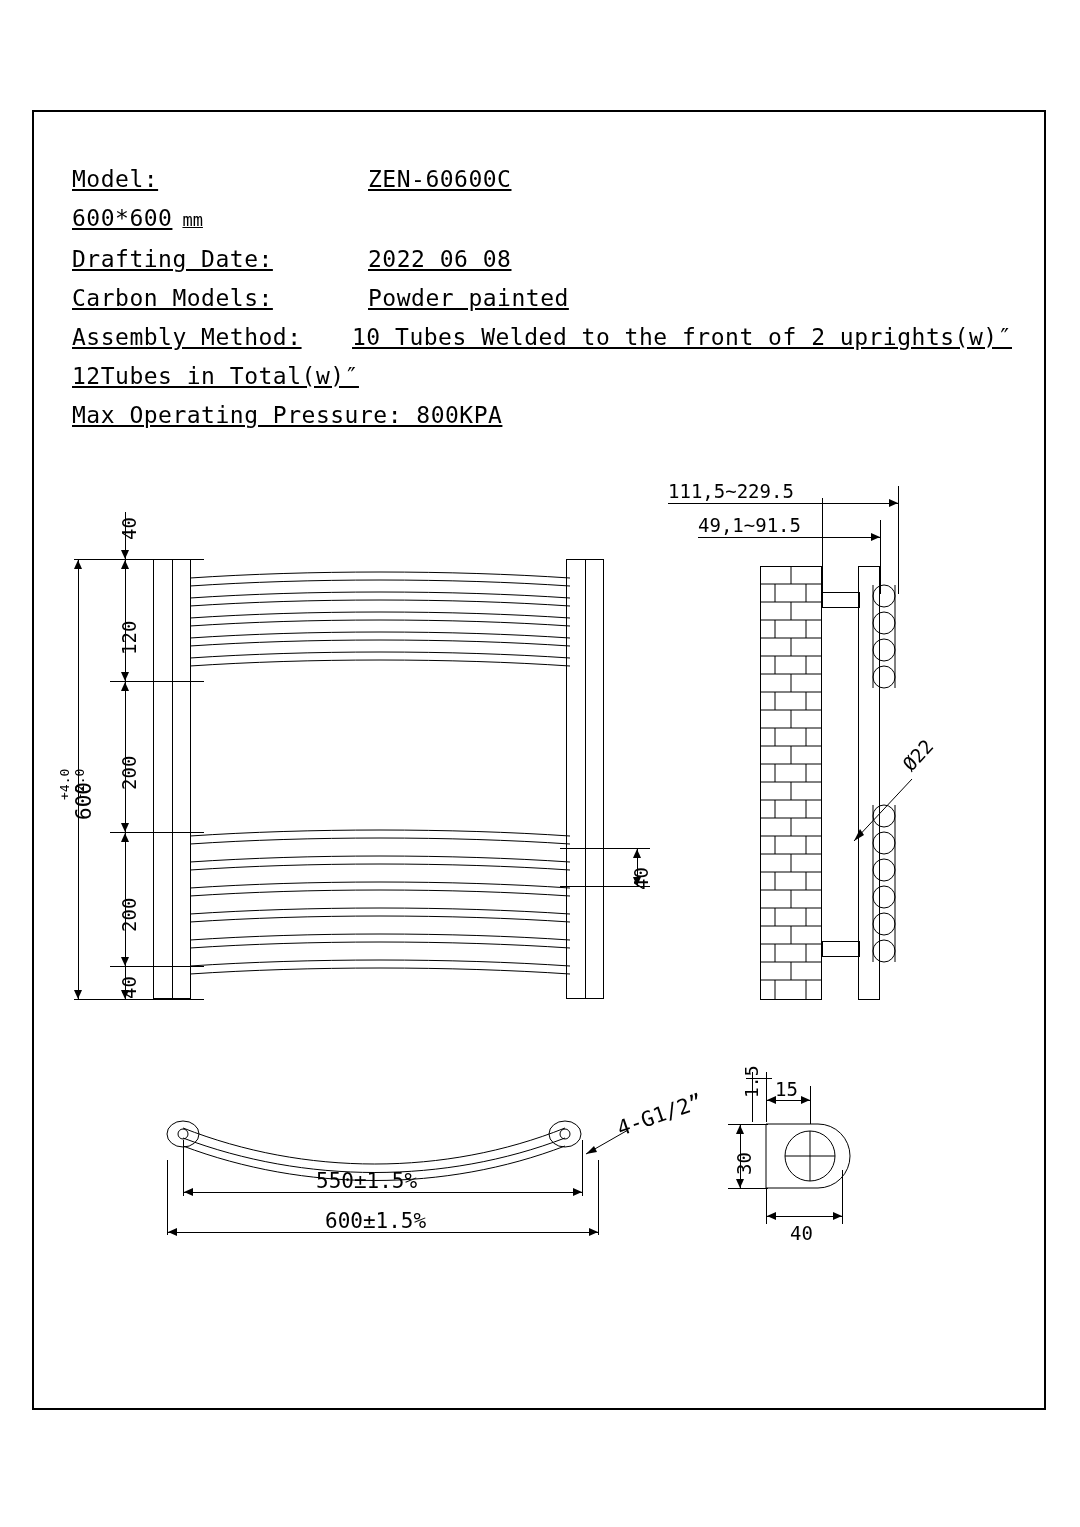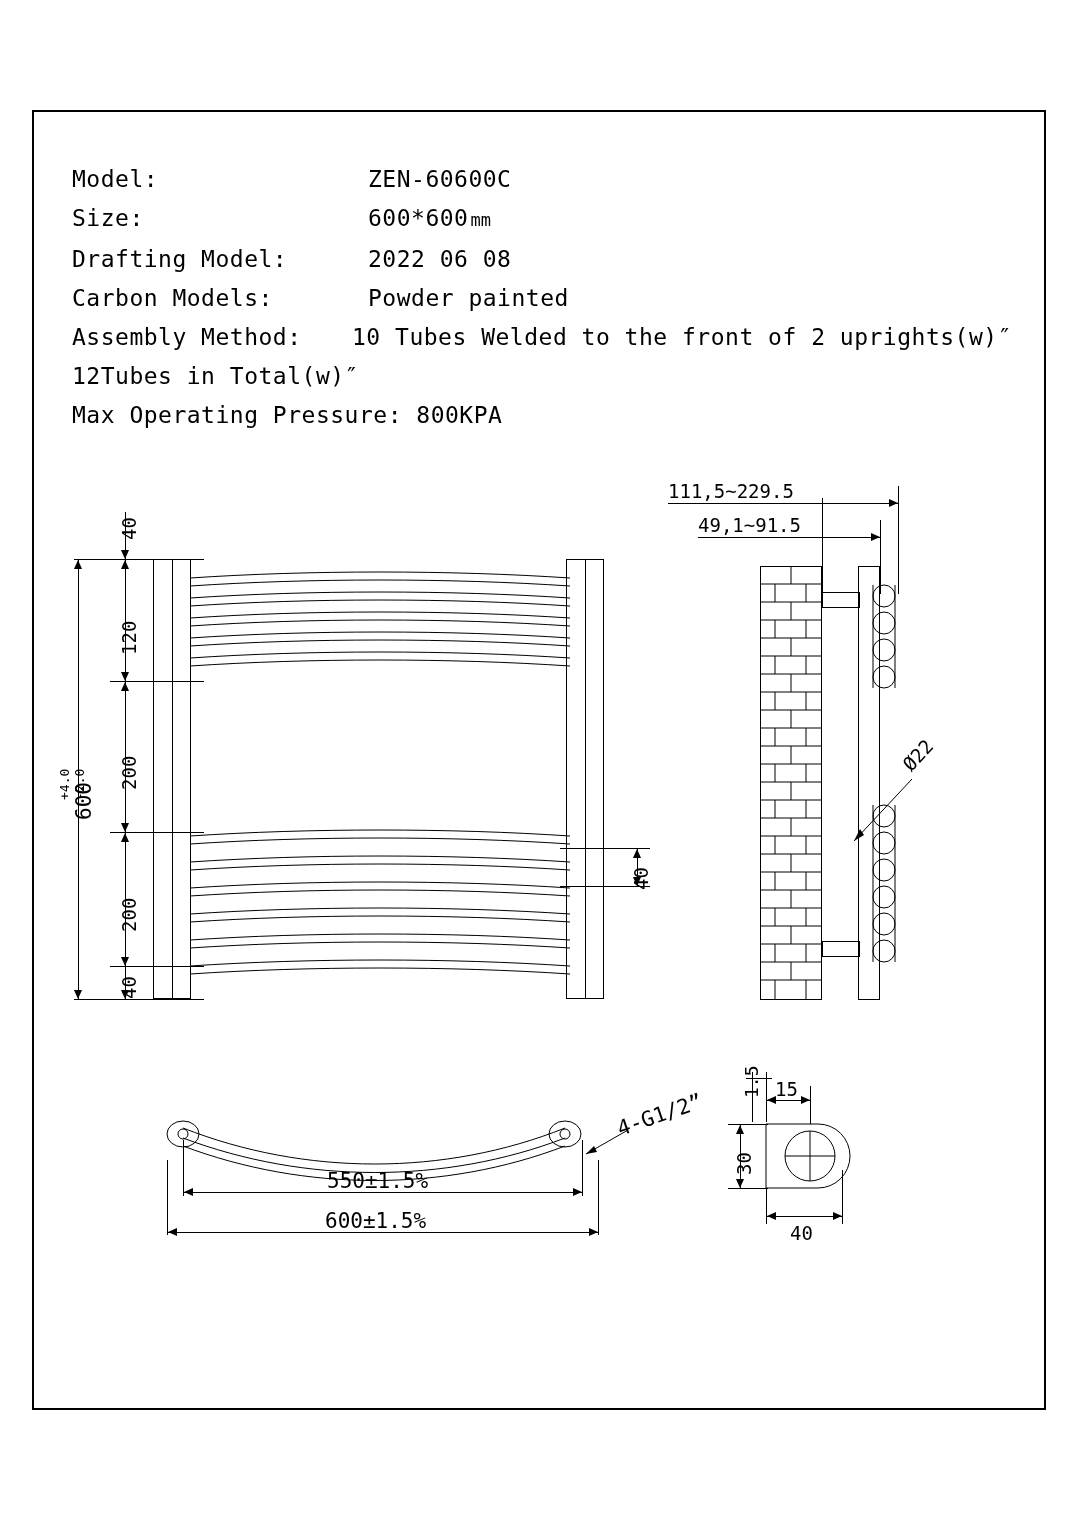--- a/index.html
+++ b/index.html
@@ -1,20 +1,20 @@
 <!DOCTYPE html>
 <html><head>
 <meta charset="utf-8">
 <style>
   html,body{margin:0;padding:0;background:#ffffff;}
   body{width:1080px;height:1527px;font-family:"DejaVu Sans Mono",monospace;color:#000;}
   #sheet{position:relative;width:1080px;height:1527px;overflow:hidden;}
   .frame{position:absolute;left:32px;top:110px;width:1014px;height:1300px;border:2px solid #000;box-sizing:border-box;}
   
-  .spec{position:absolute;left:72px;top:160px;width:940px;}
+  .spec{position:absolute;left:72px;top:160px;width:940px;text-decoration:underline;}
   .spec .row{display:flex;align-items:baseline;line-height:39px;white-space:nowrap;}
   .spec .lbl{width:296px;font-size:23px;letter-spacing:.5px;}
   .spec .val{font-size:23px;letter-spacing:.5px;}
   .spec .cont{font-size:23px;letter-spacing:.5px;line-height:39px;}
   .spec .wide{font-size:23px;letter-spacing:.5px;}
   .sm{font-size:17px;}
   
   .ln{position:absolute;background:#000;}
   .h{height:1px;}
   .v{width:1px;}
@@ -36,26 +36,25 @@
 <div id="sheet">
 
   <div class="frame"></div>
 
   <div class="spec">
     <div class="row">
         <span class="lbl">Model:</span>
         <span class="val">ZEN-60600C</span>
       </div>
     <div class="row">
-        <span class="lbl">Size:</span>
         <span class="val">600*600</span>
-        <span class="sm" style="margin-left:2px">mm</span>
-      </div>
-    <div class="row">
-        <span class="lbl">Drafting Model:</span>
+        <span class="sm" style="margin-left:10px">mm</span>
+      </div>
+    <div class="row">
+        <span class="lbl">Drafting Date:</span>
         <span class="val">2022 06 08</span>
       </div>
     <div class="row">
       </div>
     <div class="row">
         <span class="lbl">Carbon Models:</span>
         <span class="val">Powder painted</span>
       </div>
     <div class="row">
         <span class="lbl">Assembly Method:</span>
@@ -275,21 +274,21 @@
       <line x1="48" y1="2" x2="6" y2="26" stroke="#000" stroke-width="1"></line>
       <polygon points="6,26 17,24 14,18" fill="#000"></polygon>
     </svg>
     <div class="txt" style="left:614px;top:1118px;font-size:21px;transform:rotate(-19deg);transform-origin:left top;">4-G1/2”</div>
 
     <div class="ln v" style="left:183px;top:1140px;height:56px;"></div>
     <div class="ln v" style="left:582px;top:1140px;height:56px;"></div>
     <div class="ln h" style="left:183px;top:1192px;width:399px;"></div>
     <div class="arrowL" style="left:184px;top:1188px;"></div>
     <div class="arrowR" style="left:573px;top:1188px;"></div>
-    <div class="txt" style="left:327px;top:1169px;font-size:21px;">550±1.5%</div>
+    <div class="txt" style="left:316px;top:1169px;font-size:21px;">550±1.5%</div>
 
     <div class="ln v" style="left:167px;top:1160px;height:75px;"></div>
     <div class="ln v" style="left:598px;top:1160px;height:75px;"></div>
     <div class="ln h" style="left:167px;top:1232px;width:431px;"></div>
     <div class="arrowL" style="left:168px;top:1228px;"></div>
     <div class="arrowR" style="left:589px;top:1228px;"></div>
     <div class="txt" style="left:325px;top:1209px;font-size:21px;">600±1.5%</div>
   </div>
 
   <div>

